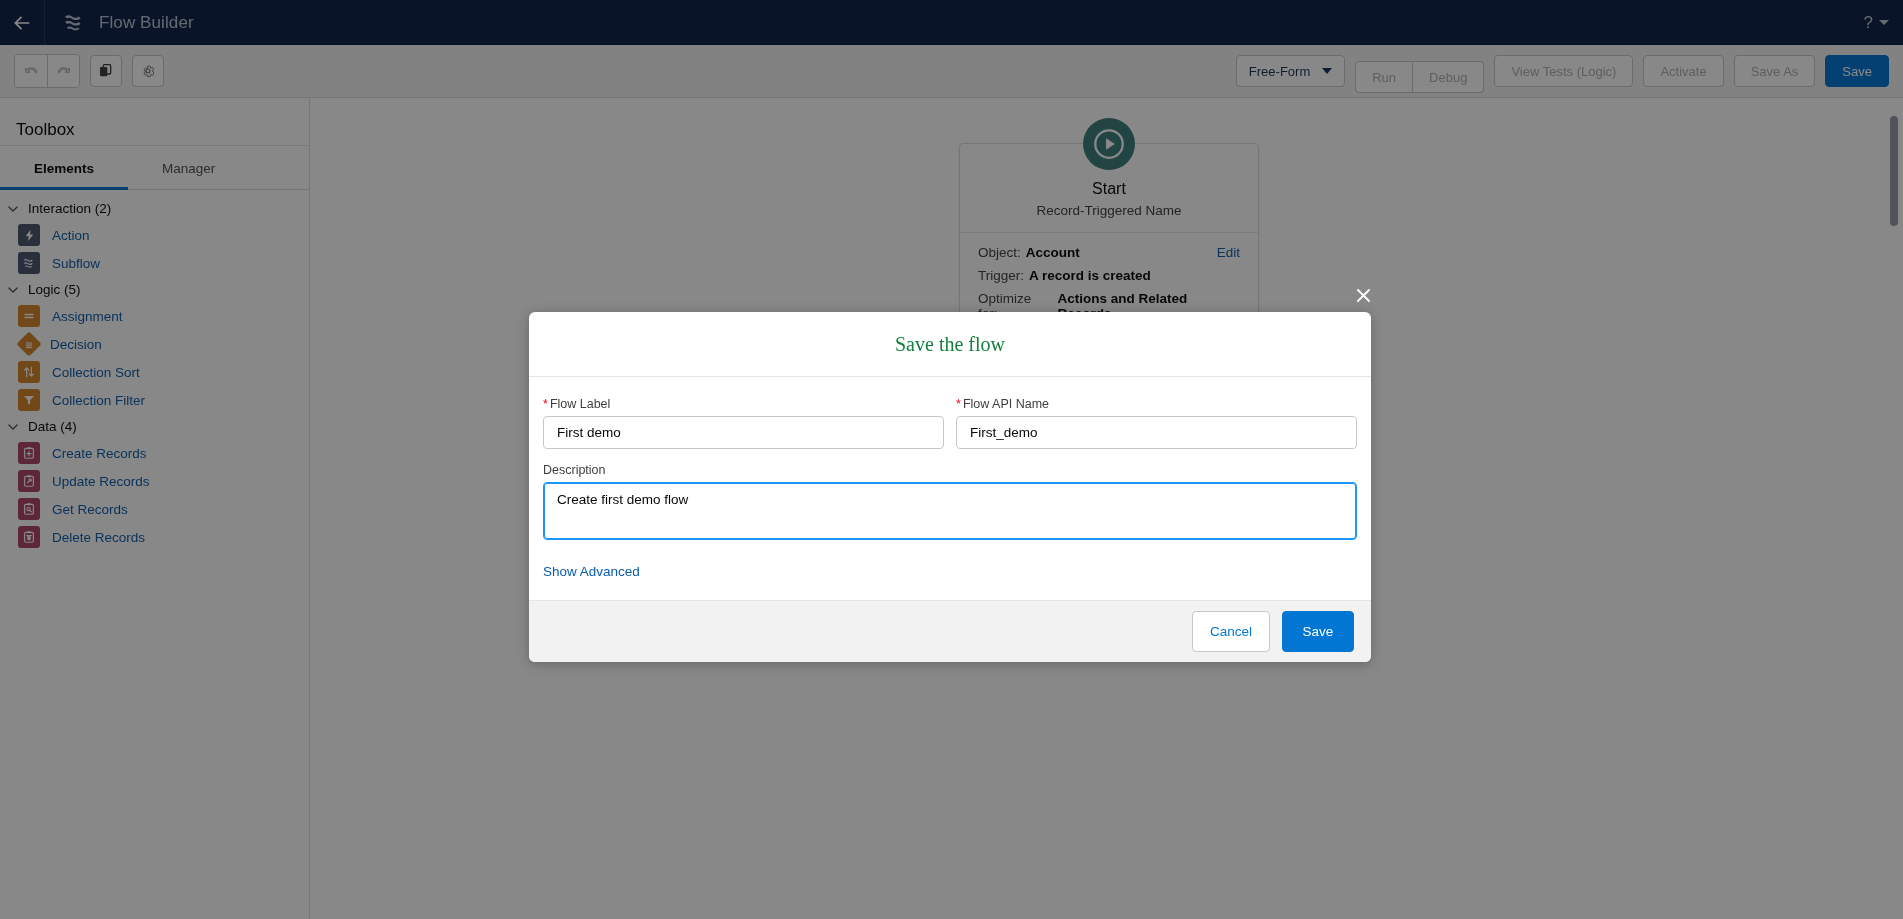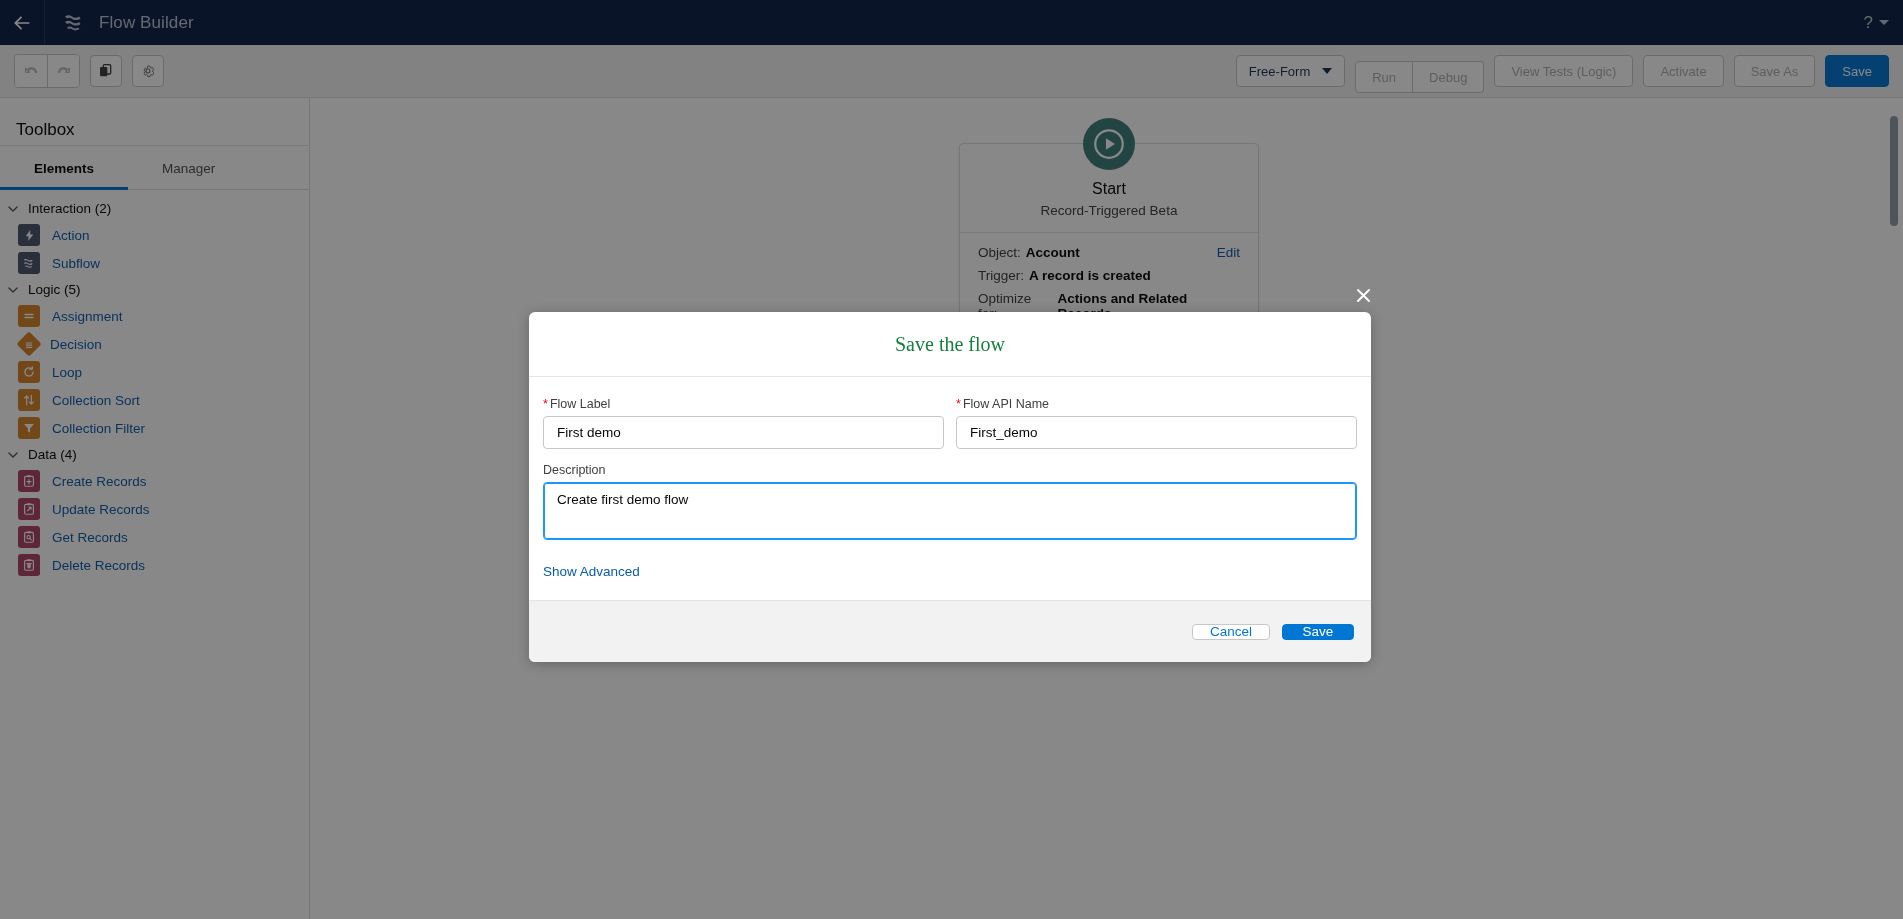--- a/index.html
+++ b/index.html
@@ -416,21 +416,21 @@
     background: #f3f2f2;
     border-top: 1px solid #e5e5e5;
     height: 62px;
     display: flex;
     align-items: center;
     justify-content: flex-end;
     gap: 12px;
     padding: 0 17px;
   }
   .m-btn {
-    height: 16px;
+    height: 41px;
     min-width: 72px;
     border-radius: 4px;
     font-size: 13.5px;
     font-family: "Liberation Sans", sans-serif;
     cursor: pointer;
     padding: 0 17px;
     display: flex;
     align-items: center;
     justify-content: center;
   }
@@ -577,29 +577,20 @@
         <span class="tx-icon diamond" style="background:#d4852a">
           <svg width="11" height="11" viewBox="0 0 24 24">
             <rect x="5" y="7" width="14" height="2.4" rx="1.2" fill="#ffffff"></rect>
             <rect x="5" y="11.8" width="14" height="2.4" rx="1.2" fill="#ffffff"></rect>
             <rect x="5" y="16.6" width="14" height="2.4" rx="1.2" fill="#ffffff"></rect>
           </svg>
         </span>
         <span class="tx-label">Decision</span>
       </div>
 
-      <div class="tx-item">
-        <span class="tx-icon" style="background:#d4852a">
-          <svg width="14" height="14" viewBox="0 0 24 24">
-            <path d="M19 12a7 7 0 11-2.4-5.3" fill="none" stroke="#ffffff" stroke-width="2.2" stroke-linecap="round"></path>
-            <path d="M17.5 2.8v4.4h-4.4" fill="none" stroke="#ffffff" stroke-width="2.2" stroke-linecap="round" stroke-linejoin="round"></path>
-          </svg>
-        </span>
-        <span class="tx-label">Loop</span>
-      </div>
 
       <div class="tx-item">
         <span class="tx-icon" style="background:#d4852a">
           <svg width="14" height="14" viewBox="0 0 24 24">
             <path d="M8 20V5m0 0L4.6 8.6M8 5l3.4 3.6" fill="none" stroke="#ffffff" stroke-width="2" stroke-linecap="round" stroke-linejoin="round"></path>
             <path d="M16 4v15m0 0l3.4-3.6M16 19l-3.4-3.6" fill="none" stroke="#ffffff" stroke-width="2" stroke-linecap="round" stroke-linejoin="round"></path>
           </svg>
         </span>
         <span class="tx-label">Collection Sort</span>
       </div>
@@ -674,21 +665,21 @@
 
     <div class="start-node">
       <div class="start-badge">
         <svg width="30" height="30" viewBox="0 0 24 24">
           <circle cx="12" cy="12" r="11" fill="none" stroke="#ffffff" stroke-width="1.8"></circle>
           <path d="M9.6 7.4l7.2 4.6-7.2 4.6z" fill="#ffffff"></path>
         </svg>
       </div>
       <div class="start-head">
         <div class="start-title">Start</div>
-        <div class="start-sub">Record-Triggered Beta</div>
+        <div class="start-sub">Record-Triggered Name</div>
       </div>
       <div class="start-body">
         <div class="start-row">
           <span>Object:</span>
           <span class="val">Account</span>
           <span class="start-edit">Edit</span>
         </div>
         <div class="start-row">
           <span>Trigger:</span>
           <span class="val">A record is created</span>

